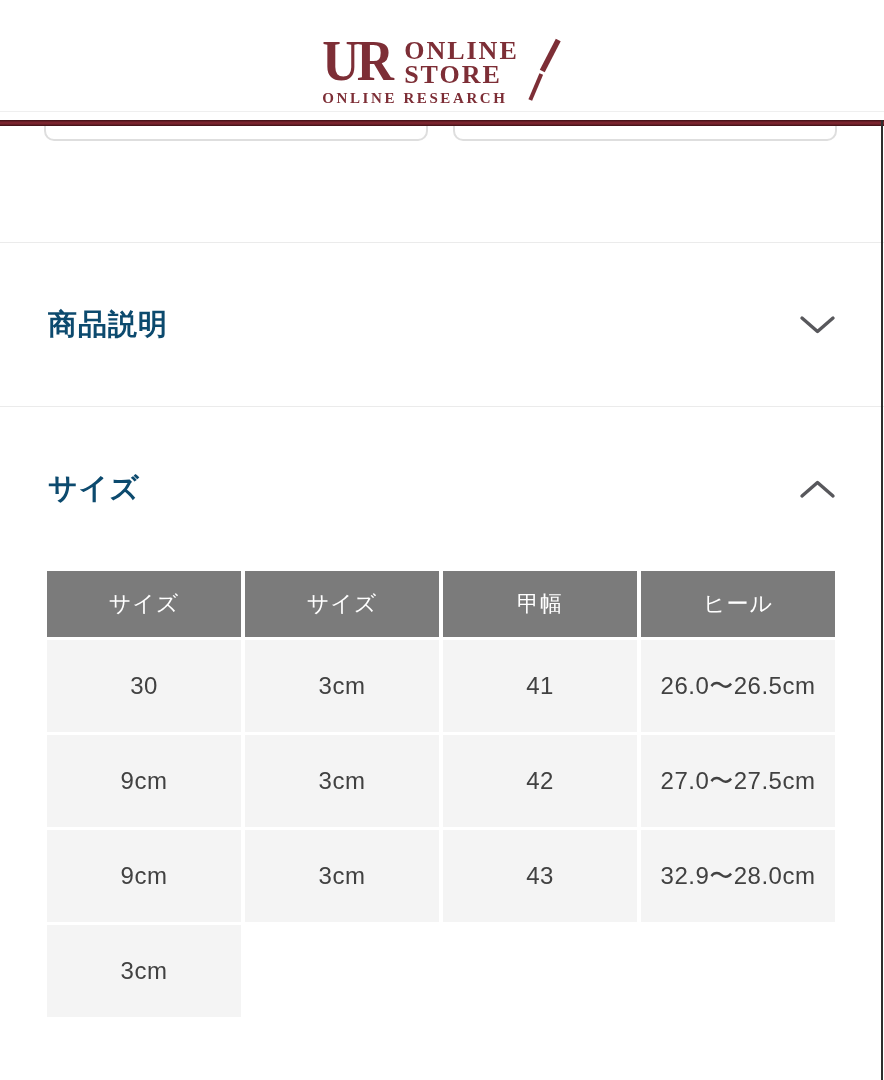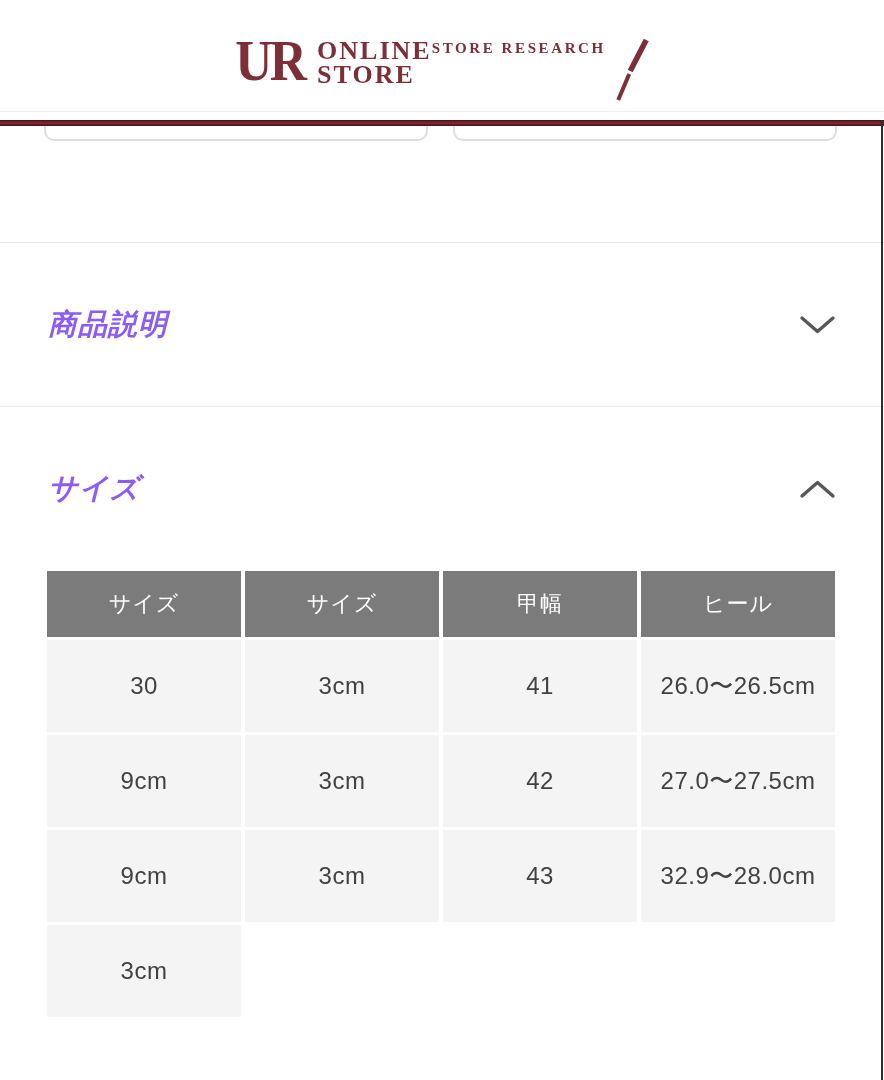--- a/index.html
+++ b/index.html
@@ -19,21 +19,21 @@
     background:#efefef;
   }
   .red-band{
     position:absolute;top:120px;left:0;width:884px;height:6px;z-index:6;
     background:linear-gradient(#3d1015 0%,#7a242e 38%,#7a242e 62%,#3d1015 100%);
   }
   .logo{
     position:absolute;top:37px;left:50%;transform:translateX(-50%);
     display:flex;align-items:stretch;gap:9px;color:#7d2e36;cursor:pointer;
   }
-  .logo-textcol{display:flex;flex-direction:row;}
+  .logo-textcol{display:flex;flex-direction:column;}
   .logo-toprow{display:flex;align-items:flex-start;gap:7px;}
   .logo-ur{
     font-family:"Liberation Serif","DejaVu Serif",serif;
     font-weight:700;font-size:56px;line-height:48px;letter-spacing:-3px;
     transform:scaleX(.92);transform-origin:left top;
   }
   .logo-os{
     font-family:Liberation Serif, serif;
     font-weight:600;font-size:26px;line-height:24px;letter-spacing:2px;
     padding-top:2px;white-space:nowrap;
@@ -55,21 +55,21 @@
   
   .section-row{
     position:absolute;left:0;width:884px;
     border-top:1px solid #ebebeb;
     display:flex;align-items:center;justify-content:space-between;
     padding:0 48px;box-sizing:border-box;cursor:pointer;background:#fff;
   }
   .sec-desc{top:242px;height:164px;}
   .sec-size{top:406px;height:165px;}
   .section-title{
-    font-size:29px;font-weight:700;color:#8b5cf6;letter-spacing:1px;font-style:italic;
+    font-size:29px;font-weight:700;color:#0c4a6e;letter-spacing:1px;
   }
   .chev{display:block;}
   
   .size-table{
     position:absolute;top:571px;left:47px;width:788px;z-index:1;
     display:grid;grid-template-columns:repeat(4,1fr);
     column-gap:4px;row-gap:3px;background:#ffffff;
   }
   .th{
     height:66px;background:#7b7b7b;color:#ffffff;
@@ -94,21 +94,21 @@
   <div class="header-hairline"></div>
   <div class="logo">
     <div class="logo-textcol">
       <div class="logo-toprow">
         <div class="logo-ur">UR</div>
         <div class="logo-os">
           <div>ONLINE</div>
           <div>STORE</div>
         </div>
       </div>
-      <div class="logo-sub">STORE RESEARCH</div>
+      <div class="logo-sub">ONLINE RESEARCH</div>
     </div>
     <svg class="logo-slash" width="34" height="64" viewBox="0 0 34 64">
       <line x1="31" y1="2" x2="15" y2="33" stroke="#7d2e36" stroke-width="5.5"></line>
       <line x1="14" y1="36" x2="3" y2="62" stroke="#7d2e36" stroke-width="4"></line>
     </svg>
   </div>
 </div>
 <div class="red-band"></div>
 
 <div class="pbtn pbtn-left"></div>

